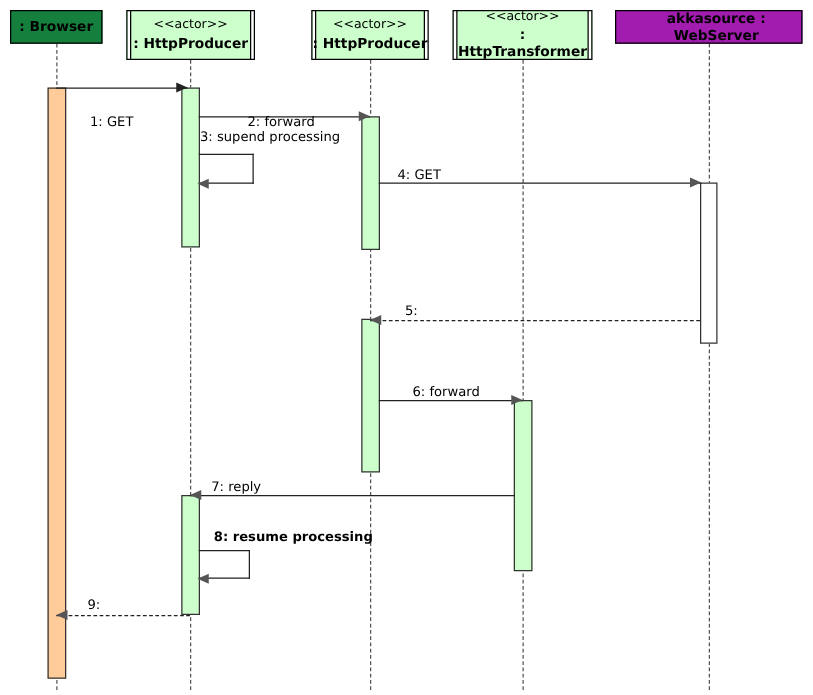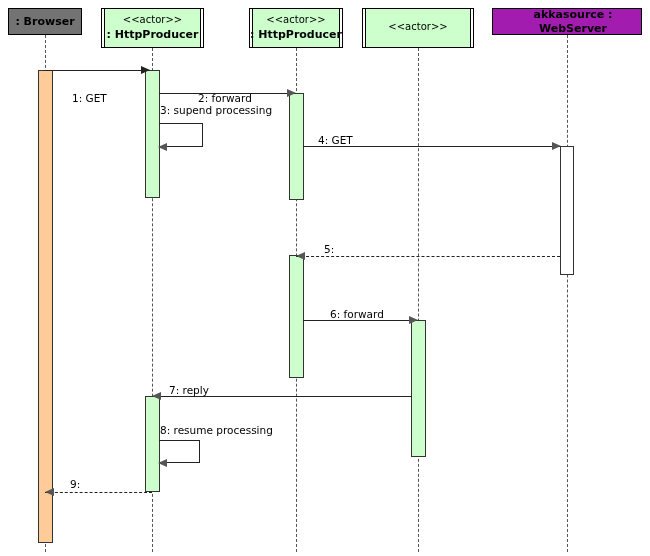--- a/index.html
+++ b/index.html
@@ -31,21 +31,21 @@
     flex-direction: column;
     align-items: center;
     justify-content: center;
     line-height: 1.25;
   }
   .head.simple {
     background: #a21caf;
     padding-left: 12px;
   }
   .head.browser {
-    background: #737373;
+    background: #15803d;
   }
   .head.actor {
     background: #ccffcc;
     
     box-shadow: inset 3px 0 0 -1px #ffffff, inset -3px 0 0 -1px #ffffff,
                 inset 4px 0 0 -1px #000000, inset -4px 0 0 -1px #000000;
   }
   .head .stereo {
     font-weight: normal;
     font-size: 10px;
@@ -161,38 +161,39 @@
       <div class="arrowhead left-open" style="left: 296px; top: 252px;"></div>
       <div class="msg-label" style="left: 324px; top: 243px;">5:</div>
       <div class="msg-line" style="left: 303px; top: 320px; width: 115px;"></div>
       <div class="arrowhead right-open" style="left: 409px; top: 316px;"></div>
       <div class="msg-label" style="left: 330px; top: 308px;">6: forward</div>
       <div class="msg-line" style="left: 152px; top: 396px; width: 260px;"></div>
       <div class="arrowhead left-open" style="left: 152px; top: 392px;"></div>
       <div class="msg-label" style="left: 169px; top: 384px;">7: reply</div>
       <div class="self-msg" style="left: 159px; top: 440px; width: 41px; height: 23px;"></div>
       <div class="arrowhead left-open" style="left: 158px; top: 459px;"></div>
-      <div class="msg-label" style="left: 160px; top: 424px;">8: resume processing</div>
+      <div class="msg-label" style="left: 171px; top: 424px; font-weight: bold;">8: resume processing</div>
       <div class="msg-line dashed" style="left: 45px; top: 492px; width: 107px;"></div>
       <div class="arrowhead left-open" style="left: 45px; top: 488px;"></div>
       <div class="msg-label" style="left: 70px; top: 478px;">9:</div>
     </div>
 
   <div id="heads">
       <div class="head browser" style="left: 8px; top: 8px; width: 74px; height: 27px;">
         <div class="pname">: Browser</div>
       </div>
       <div class="head actor" style="left: 101px; top: 8px; width: 103px; height: 40px;">
         <div class="stereo">&lt;&lt;actor&gt;&gt;</div>
         <div class="pname">: HttpProducer</div>
       </div>
       <div class="head actor" style="left: 249px; top: 8px; width: 94px; height: 40px;">
         <div class="stereo">&lt;&lt;actor&gt;&gt;</div>
         <div class="pname">: HttpProducer</div>
       </div>
       <div class="head actor" style="left: 362px; top: 8px; width: 112px; height: 40px;">
         <div class="stereo">&lt;&lt;actor&gt;&gt;</div>
+        <div class="pname">: HttpTransformer</div>
       </div>
       <div class="head simple" style="left: 492px; top: 8px; width: 150px; height: 27px;">
         <div class="pname">akkasource : WebServer</div>
       </div>
     </div>
 </div>
 
 </body></html>

